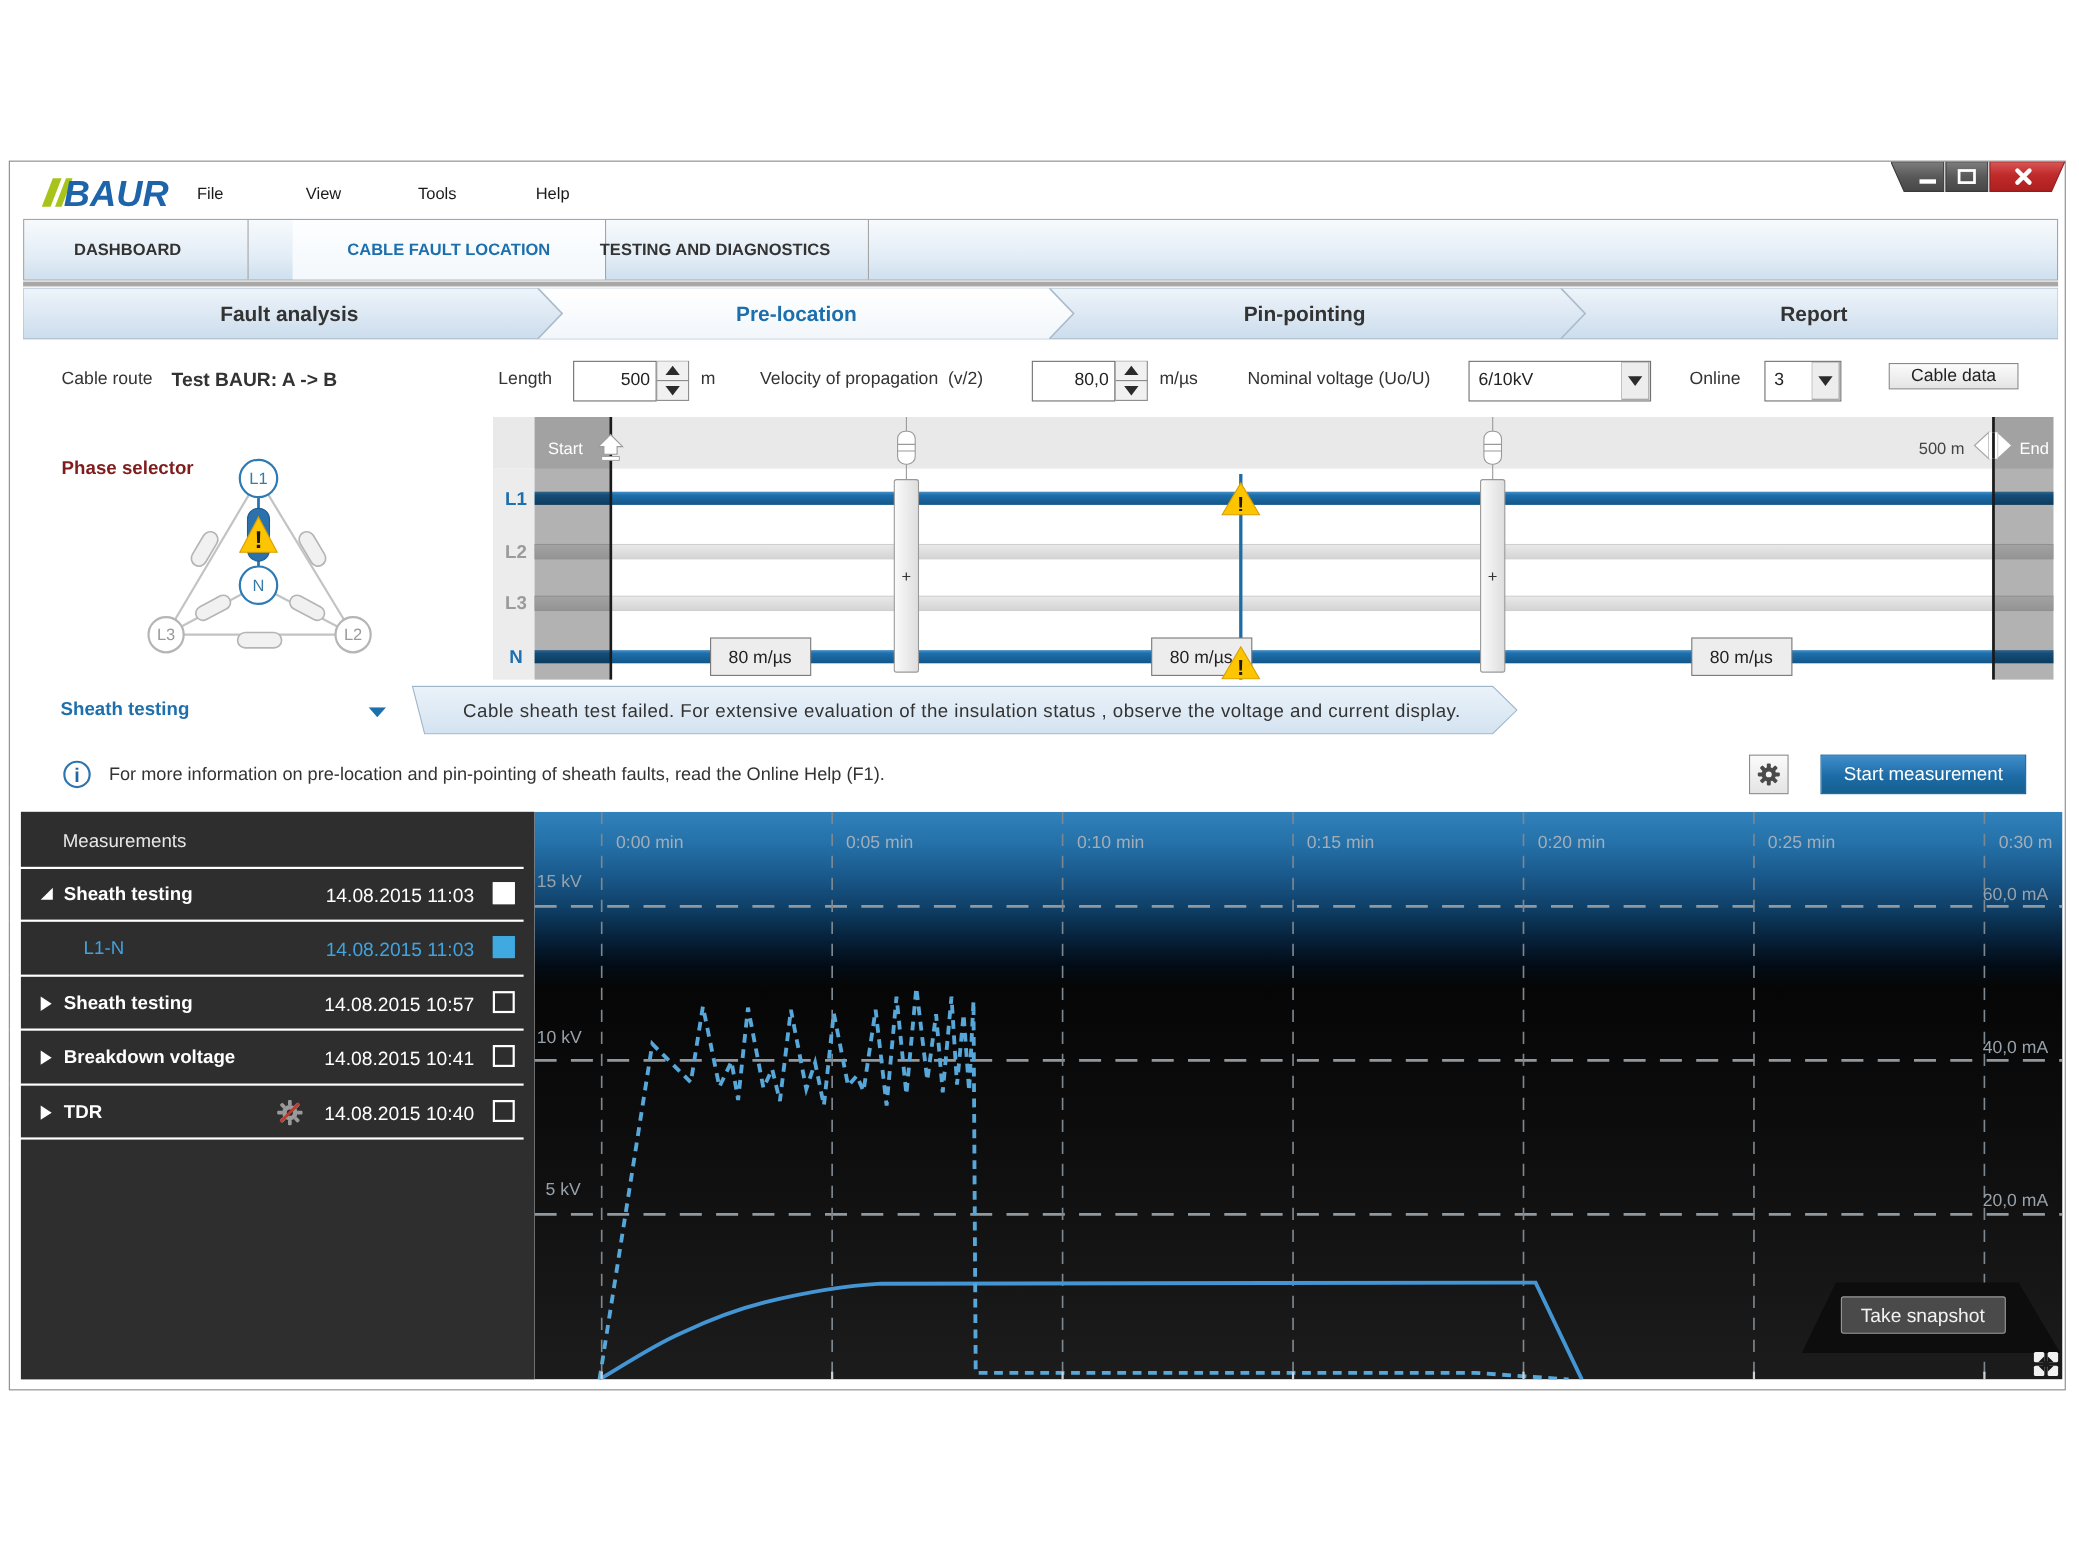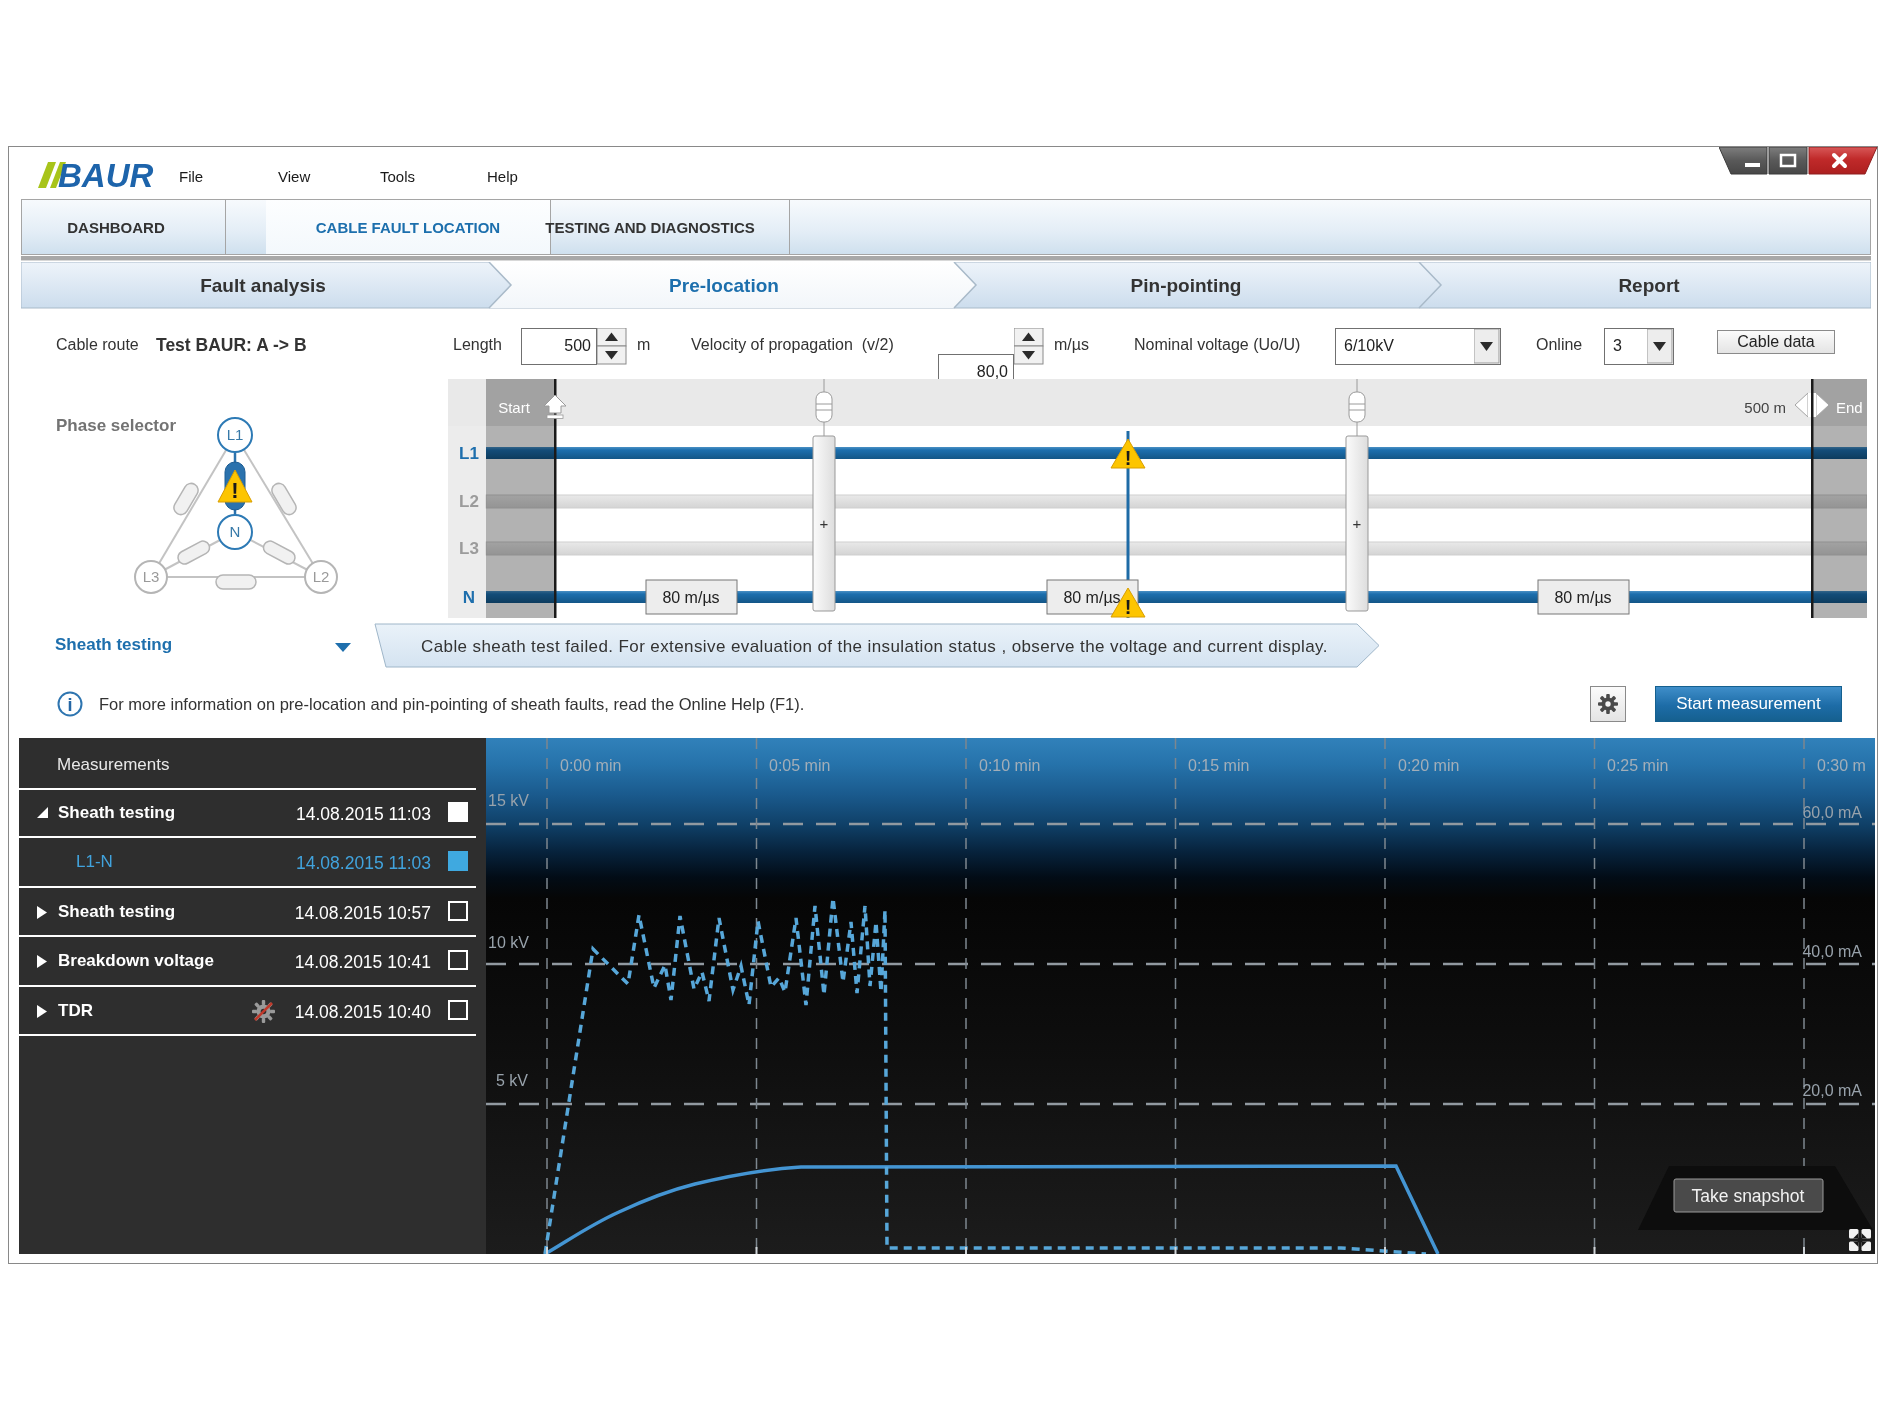--- a/index.html
+++ b/index.html
@@ -97,21 +97,21 @@
   <div class="lbl" style="left:444px;top:189px;">Length</div>
   <div class="inp" style="left:512px;top:181px;width:76px;text-align:right;padding:8px 5px 0 0;">500</div>
   <svg class="abs" style="left:588px;top:181px;" width="30" height="37" viewBox="0 0 30 37">
     <rect x="0" y="0" width="29" height="18" fill="#f1f1f1" stroke="#8a8a8a"></rect>
     <rect x="0" y="18" width="29" height="18" fill="#f1f1f1" stroke="#8a8a8a"></rect>
     <polygon points="14.5,4.5 21,13 8,13" fill="#2b2b2b"></polygon>
     <polygon points="14.5,31.5 21,23 8,23" fill="#2b2b2b"></polygon>
   </svg>
   <div class="lbl" style="left:628px;top:189px;">m</div>
   <div class="lbl" style="left:682px;top:189px;">Velocity of propagation&nbsp; (v/2)</div>
-  <div class="inp" style="left:929px;top:181px;width:76px;text-align:right;padding:8px 5px 0 16px;margin-top:26px;">80,0</div>
+  <div class="inp" style="left:929px;top:181px;width:76px;text-align:right;padding:8px 5px 0 16px;">80,0</div>
   <svg class="abs" style="left:1005px;top:181px;" width="30" height="37" viewBox="0 0 30 37">
     <rect x="0" y="0" width="29" height="18" fill="#f1f1f1" stroke="#8a8a8a"></rect>
     <rect x="0" y="18" width="29" height="18" fill="#f1f1f1" stroke="#8a8a8a"></rect>
     <polygon points="14.5,4.5 21,13 8,13" fill="#2b2b2b"></polygon>
     <polygon points="14.5,31.5 21,23 8,23" fill="#2b2b2b"></polygon>
   </svg>
   <div class="lbl" style="left:1045px;top:189px;">m/µs</div>
   <div class="lbl" style="left:1125px;top:189px;">Nominal voltage (Uo/U)</div>
   <div class="inp" style="left:1326px;top:181px;width:166px;padding:8px 0 0 8px;">6/10kV</div>
   <svg class="abs" style="left:1465px;top:182px;" width="26" height="35" viewBox="0 0 26 35">
@@ -119,21 +119,21 @@
     <polygon points="12.5,22 19,13 6,13" fill="#2b2b2b"></polygon>
   </svg>
   <div class="lbl" style="left:1527px;top:189px;">Online</div>
   <div class="inp" style="left:1595px;top:181px;width:70px;padding:8px 0 0 8px;">3</div>
   <svg class="abs" style="left:1638px;top:182px;" width="26" height="35" viewBox="0 0 26 35">
     <rect x="0" y="0" width="25" height="34" fill="#ededed" stroke="#999"></rect>
     <polygon points="12.5,22 19,13 6,13" fill="#2b2b2b"></polygon>
   </svg>
   <div class="btn" style="left:1708px;top:183px;width:118px;height:24px;">Cable data</div>
 
-  <div class="lbl" style="left:47px;top:269px;color:#737373;font-weight:bold;font-size:17px;">Phase selector</div>
+  <div class="lbl" style="left:47px;top:269px;color:#7f1d1d;font-weight:bold;font-size:17px;">Phase selector</div>
   <svg class="abs" style="left:122px;top:259px;" width="215" height="200" viewBox="0 0 215 200">
     <line x1="104" y1="29" x2="20" y2="171" stroke="#c3c3c3" stroke-width="2"></line>
     <line x1="104" y1="29" x2="190" y2="171" stroke="#c3c3c3" stroke-width="2"></line>
     <line x1="20" y1="171" x2="190" y2="171" stroke="#c3c3c3" stroke-width="2"></line>
     <line x1="104" y1="126" x2="20" y2="171" stroke="#c3c3c3" stroke-width="2"></line>
     <line x1="104" y1="126" x2="190" y2="171" stroke="#c3c3c3" stroke-width="2"></line>
     <line x1="104" y1="46" x2="104" y2="109" stroke="#2b72ad" stroke-width="2.5"></line>
     <g fill="#f1f1f1" stroke="#b5b5b5" stroke-width="1.5">
       <rect x="38" y="86" width="34" height="14" rx="7" transform="rotate(-59.4 55 93)"></rect>
       <rect x="136" y="86" width="34" height="14" rx="7" transform="rotate(59.4 153 93)"></rect>

